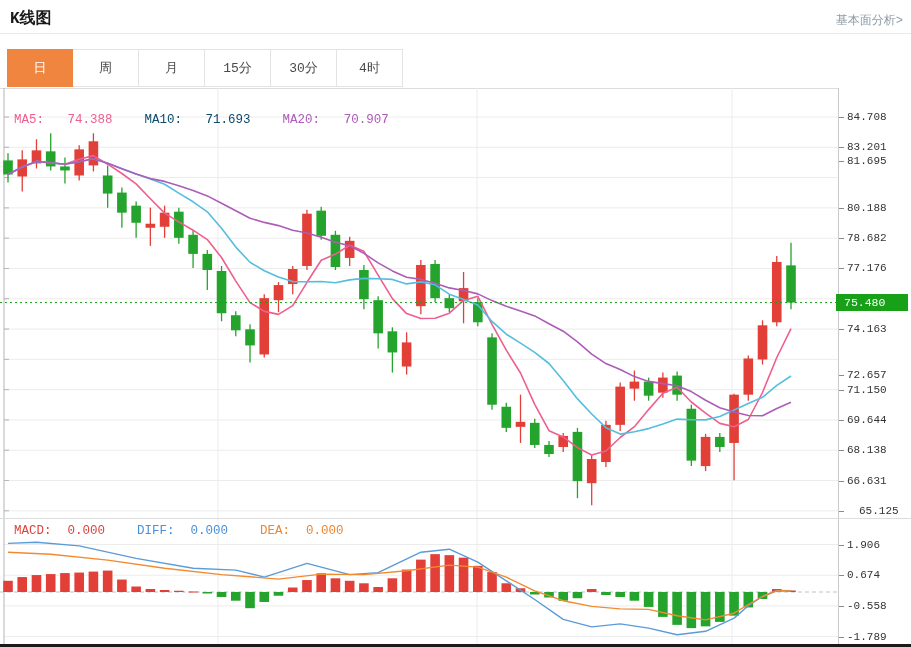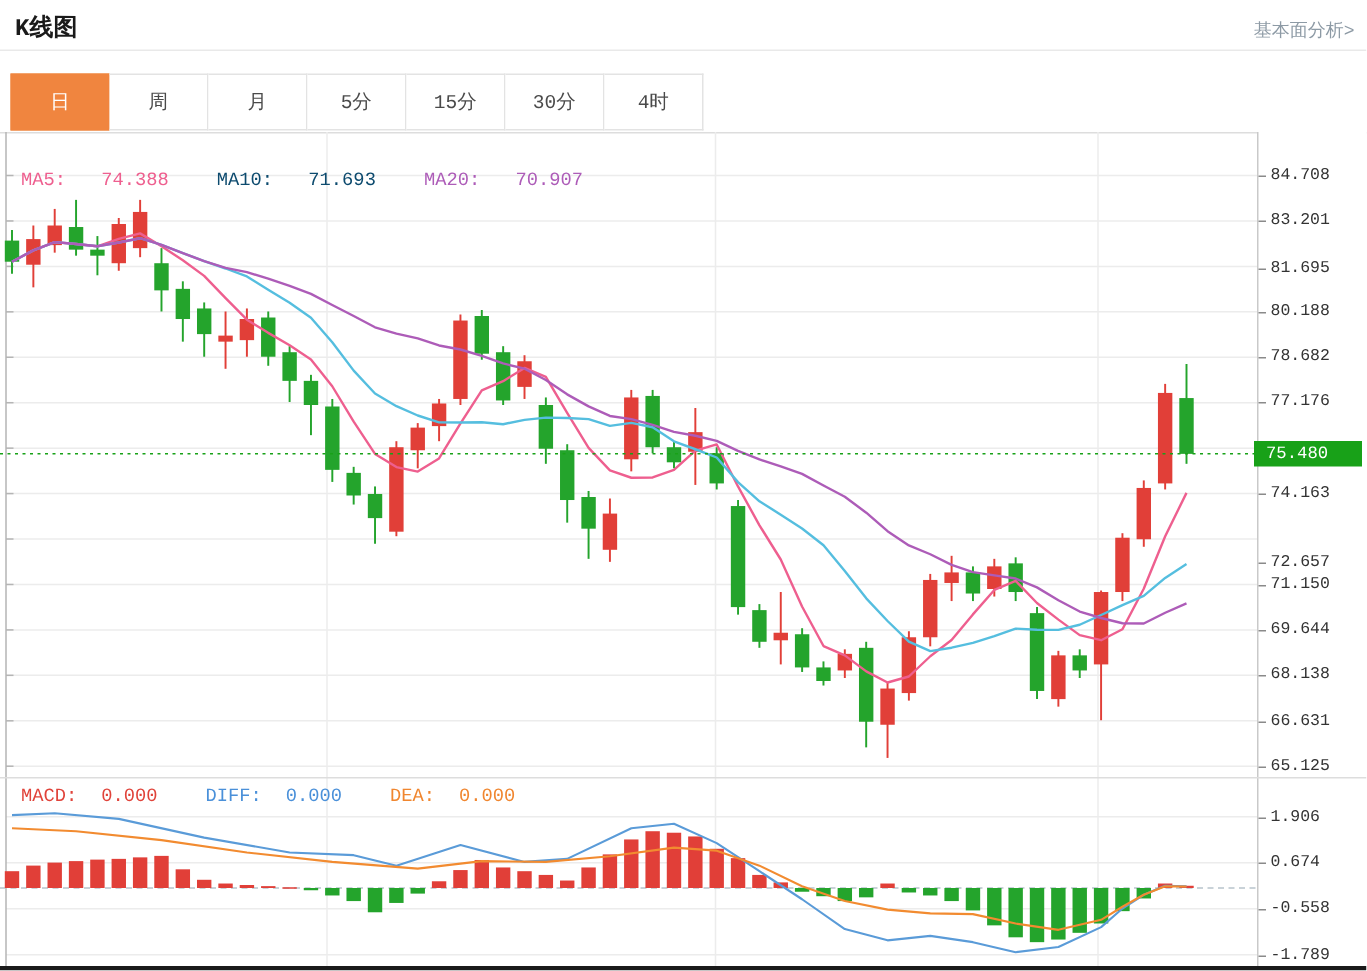--- a/index.html
+++ b/index.html
@@ -41,21 +41,20 @@
 
 <div class="stage">
   <div class="page-title">K线图</div>
   <div class="fundamental-link">基本面分析&gt;</div>
   <div class="header-divider"></div>
 
   <div class="tabbar" id="tabbar">
       <div class="tab active">日</div>
       <div class="tab">周</div>
       <div class="tab">月</div>
-      <div class="tab">5分</div>
       <div class="tab">15分</div>
       <div class="tab">30分</div>
       <div class="tab">4时</div>
     </div>
 
   <div class="chart-top-border"></div>
 
   <svg id="main-chart" width="838" height="430">
       <line x1="4" y1="29" x2="838" y2="29" stroke="#ececec" stroke-width="1"></line>
       <line x1="4" y1="59.305770000000095" x2="838" y2="59.305770000000095" stroke="#ececec" stroke-width="1"></line>
@@ -288,21 +287,21 @@
   <div class="axis-col" id="axis-col">
     <div class="price-tag">75.480</div>
   <div class="axlbl" style="top: 22px;">
         <span class="tickmark"></span>
         <span>84.708</span>
       </div>
       <div class="axlbl" style="top: 52px;">
         <span class="tickmark"></span>
         <span>83.201</span>
       </div>
-      <div class="axlbl" style="top: 84px; text-align: right;">
+      <div class="axlbl" style="top: 66px; text-align: right;">
         <span class="tickmark"></span>
         <span>81.695</span>
       </div>
       <div class="axlbl" style="top: 113px; justify-content: space-between;">
         <span class="tickmark"></span>
         <span>80.188</span>
       </div>
       <div class="axlbl" style="top: 143px;">
         <span class="tickmark"></span>
         <span>78.682</span>
@@ -328,21 +327,21 @@
         <span>69.644</span>
       </div>
       <div class="axlbl" style="top: 355px;">
         <span class="tickmark"></span>
         <span>68.138</span>
       </div>
       <div class="axlbl" style="top: 386px;">
         <span class="tickmark"></span>
         <span>66.631</span>
       </div>
-      <div class="axlbl" style="top: 416px;">
+      <div class="axlbl" style="top: 416px; gap: 12px;">
         <span class="tickmark"></span>
         <span>65.125</span>
       </div>
       <div class="axlbl" style="top: 450px;">
         <span class="tickmark"></span>
         <span>1.906</span>
       </div>
       <div class="axlbl" style="top: 480px;">
         <span class="tickmark"></span>
         <span>0.674</span>

